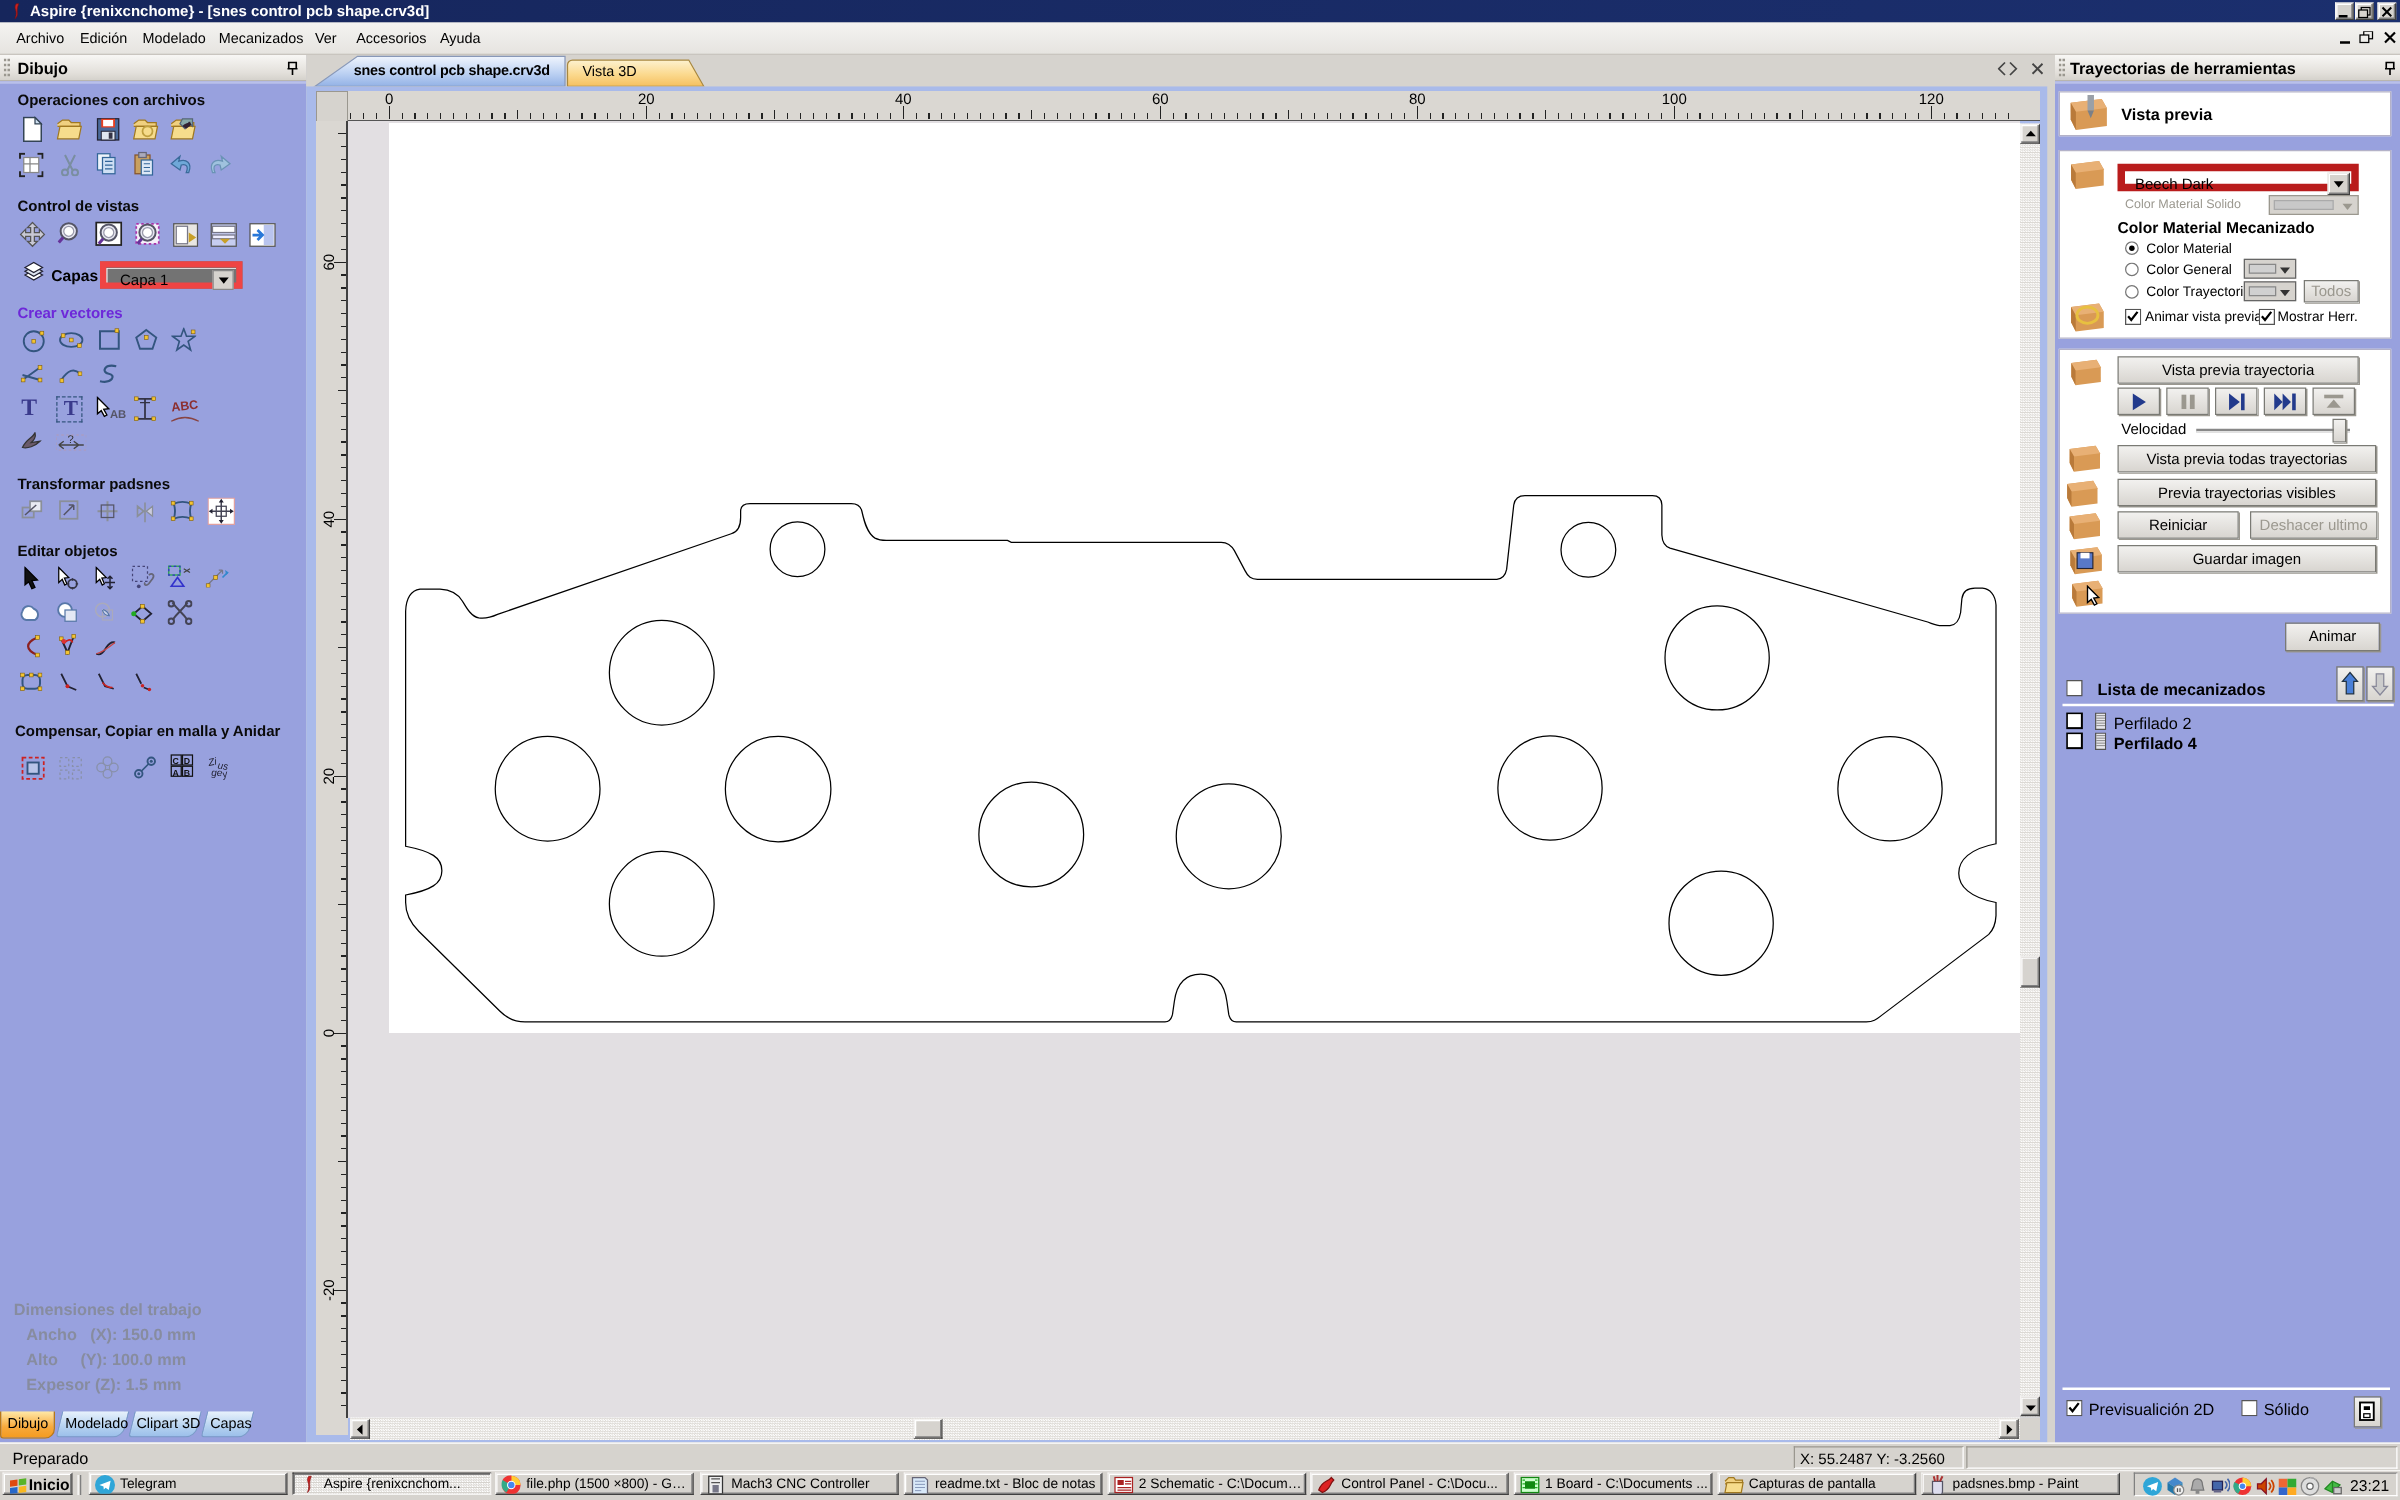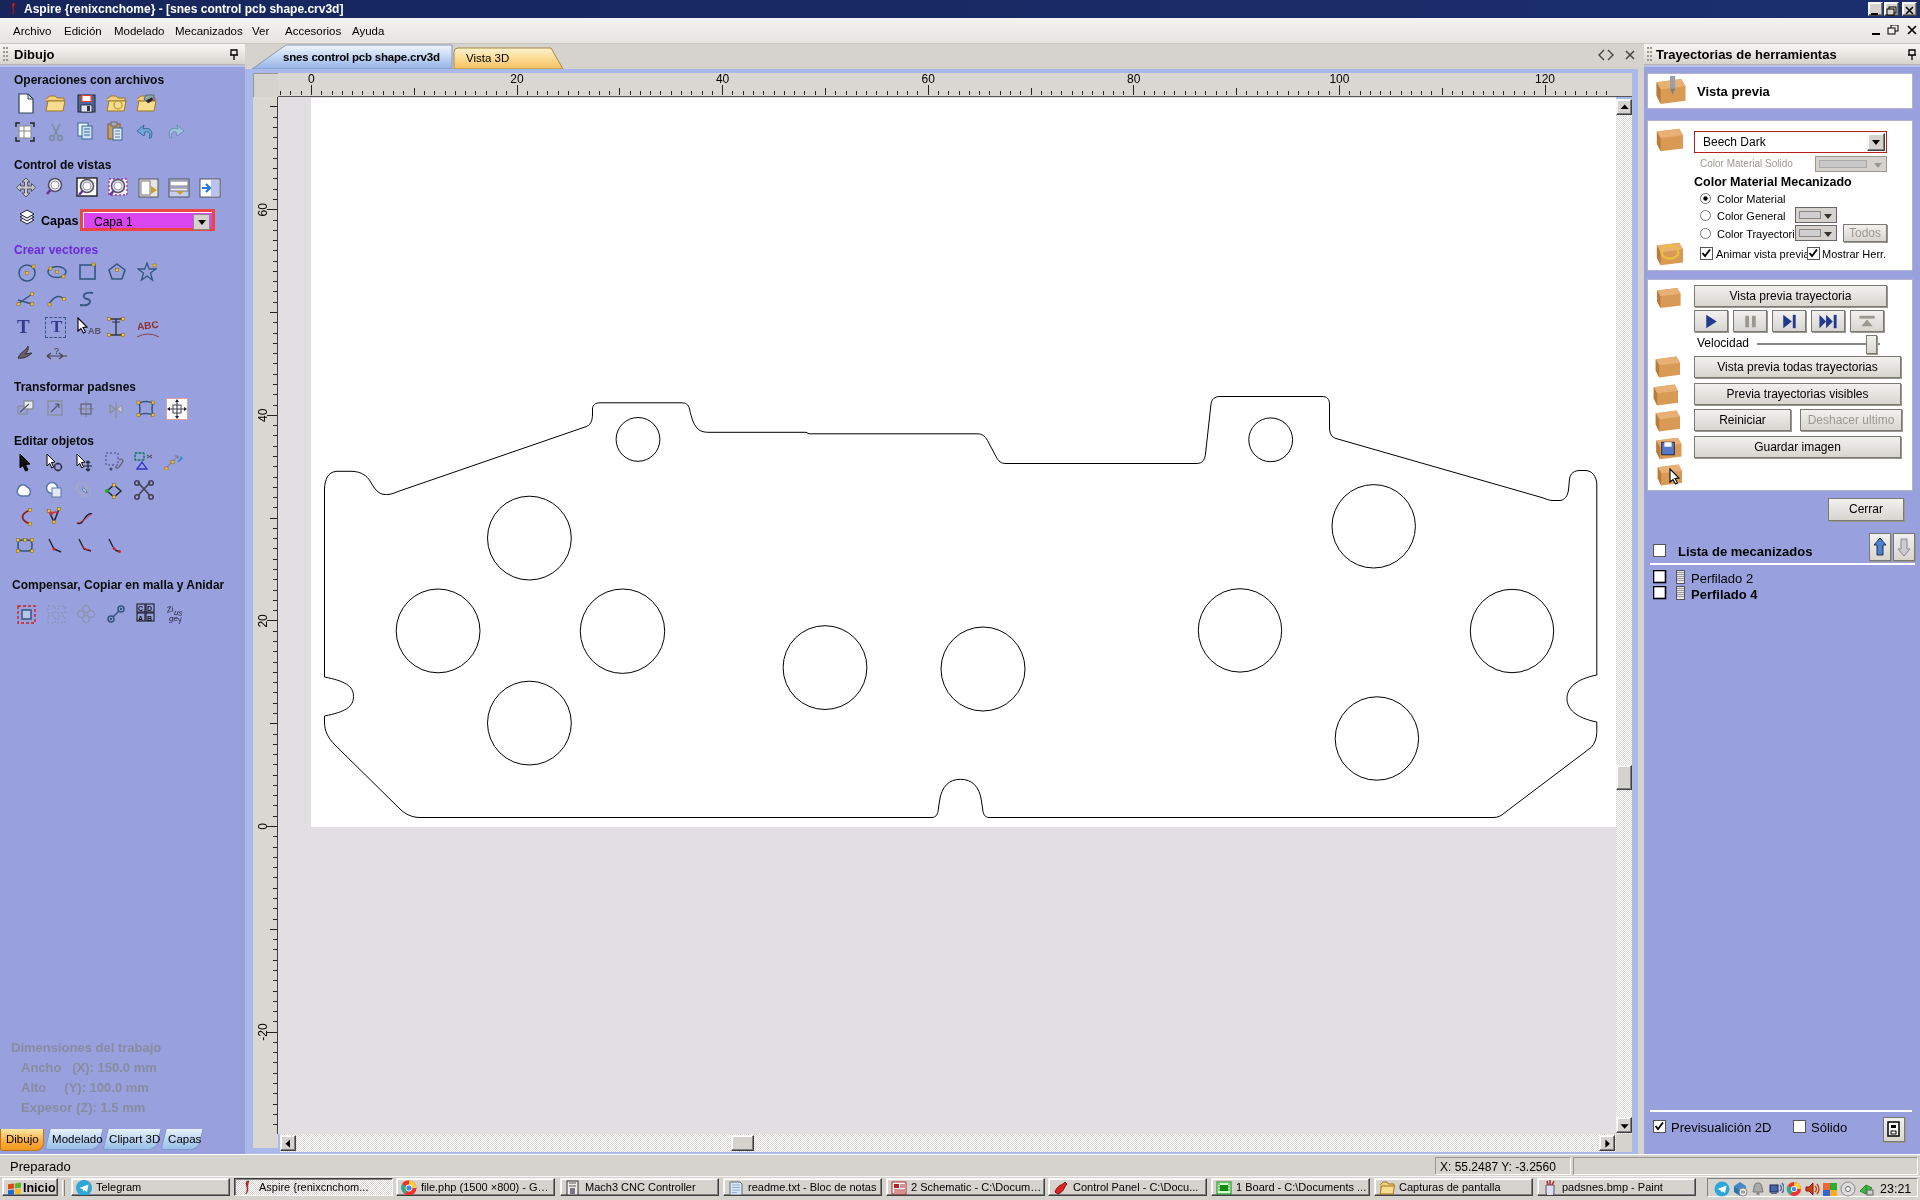--- a/index.html
+++ b/index.html
@@ -167,21 +167,21 @@
     <path d="M3 10 h8 m-4 -4 l4 4 -4 4" stroke="#2878d8" stroke-width="2.2" fill="none"></path>
   </svg>
 <svg class="abs" style="left:18px;top:208px" width="18" height="23" viewBox="0 0 18 23">
     <g stroke="#223" fill="#fff">
       <path d="M2 12 l7 -4 7 4 -7 4 z"></path>
       <path d="M2 9 l7 -4 7 4 -7 4 z" fill="#dde4f0"></path>
       <path d="M2 6 l7 -4 7 4 -7 4 z" fill="#fff"></path>
     </g>
   </svg>
 <span class="abs bold" style="left:41px;top:214px;font-size:12.5px">Capas</span>
-<div class="abs" style="left:80px;top:209px;width:135px;height:22px;background:#d946ef;border:3px solid #ef4444;box-shadow:inset 1px 1px 0 #fff">
+<div class="abs" style="left:80px;top:209px;width:114px;height:22px;background:#737373;border:5px solid #ef4444;box-shadow:inset 1px 1px 0 #fff">
     <span class="abs" style="left:11px;top:3px;font-size:12px">Capa 1</span>
     <div class="abs" style="right:2px;top:2px;width:17px;height:16px;background:#d6d3ce;border:1px solid #888"><svg width="15" height="14">
         <path d="M4 5 h8 l-4 5 z" fill="#000"></path>
       </svg></div>
   </div>
 <span class="abs bold" style="left:14px;top:243px;font-size:12px;color:#6d28d9">Crear vectores</span>
 <svg class="abs" style="left:17px;top:262px" width="20" height="21" viewBox="0 0 20 21">
     <circle cx="10" cy="11" r="8" fill="none" stroke="#33557f" stroke-width="1.5"></circle>
     <rect x="8.5" y="9.5" width="3" height="3" fill="#f4c430" stroke="#806010" stroke-width="0.5"></rect>
     <rect x="15.0" y="3.0" width="3" height="3" fill="#f4c430" stroke="#806010" stroke-width="0.5"></rect>
@@ -781,21 +781,21 @@
     <rect x="19" y="0" width="5" height="12" fill="#9aa0a8"></rect>
     <path d="M19 12 l2.5 6 2.5 -6 z" fill="#7a8088"></path>
   </svg>
 <span class="abs bold" style="left:1697px;top:84px;font-size:13px">Vista previa</span>
 <div class="whitebox" style="left:1647px;top:120px;width:266px;height:151px"></div>
 <svg class="abs" style="left:1650px;top:126px" width="38" height="28" viewBox="0 0 38 30">
     <path d="M6 6 L30 3 L34 10 L34 24 L10 27 L6 19 Z" fill="#d99a55"></path>
     <path d="M6 6 L30 3 L34 10 L10 13 Z" fill="#e8b075"></path>
     <path d="M6 6 L10 13 L10 27 L6 19 Z" fill="#b97a3a"></path>
   </svg>
-<div class="abs" style="left:1694px;top:131px;width:193px;height:22px;background:#fff;border:1px solid #b91c1c">
+<div class="abs" style="left:1694px;top:131px;width:193px;height:22px;background:#fff;border:6px solid #b91c1c">
     <span class="abs" style="left:8px;top:3px;font-size:12px">Beech Dark</span>
     <div class="abs btn" style="right:1px;top:1px;width:18px;height:18px"><svg width="16" height="16">
         <path d="M4 6 h8 l-4 5 z" fill="#000"></path>
       </svg></div>
   </div>
 <span class="abs" style="left:1700px;top:158px;font-size:10px;color:#9b988f">Color Material Solido</span>
 <div class="abs" style="left:1815px;top:156px;width:72px;height:16px;background:#d6d3ce;border:1px solid #9b988f">
     <div class="abs" style="left:3px;top:3px;width:48px;height:8px;background:#c8c8c8;border:1px solid #aaa"></div>
     <svg class="abs" style="right:1px;top:2px" width="14" height="12">
       <path d="M3 4 h8 l-4 5 z" fill="#9b988f"></path>
@@ -905,21 +905,21 @@
   </svg>
 <div class="graybtn" style="left:1694px;top:436px;width:207px;height:22px;line-height:20px">Guardar imagen</div>
 <svg class="abs" style="left:1652px;top:462px" width="34" height="26" viewBox="0 0 38 30">
     <path d="M6 6 L30 3 L34 10 L34 24 L10 27 L6 19 Z" fill="#d99a55"></path>
     <path d="M6 6 L30 3 L34 10 L10 13 Z" fill="#e8b075"></path>
     <path d="M6 6 L10 13 L10 27 L6 19 Z" fill="#b97a3a"></path>
   </svg>
 <svg class="abs" style="left:1668px;top:468px" width="14" height="18" viewBox="0 0 14 18">
     <path d="M2 1 L11 10 L7 10.5 L9.5 15 L7.5 16 L5 11.5 L2 14 Z" fill="#fff" stroke="#000" stroke-width="1.1"></path>
   </svg>
-<div class="graybtn" style="left:1828px;top:498px;width:76px;height:23px;line-height:21px">Cerrar</div>
+<div class="graybtn" style="left:1828px;top:498px;width:76px;height:23px;line-height:21px">Animar</div>
 <svg class="abs" style="left:1653px;top:544px" width="15" height="15">
     <rect x="0.5" y="0.5" width="12" height="12" fill="#fff" stroke="#555"></rect>
   </svg>
 <span class="abs bold" style="left:1678px;top:544px;font-size:13px">Lista de mecanizados</span>
 <div class="graybtn" style="left:1869px;top:533px;width:22px;height:28px"><svg width="20" height="26">
       <path d="M10 4 L16 11 L13 11 L13 21 L7 21 L7 11 L4 11 Z" fill="#4a80d8" stroke="#234"></path>
     </svg></div>
 <div class="graybtn" style="left:1893px;top:533px;width:22px;height:28px"><svg width="20" height="26">
       <path d="M10 22 L16 15 L13 15 L13 5 L7 5 L7 15 L4 15 Z" fill="#ccc" stroke="#889"></path>
     </svg></div>

